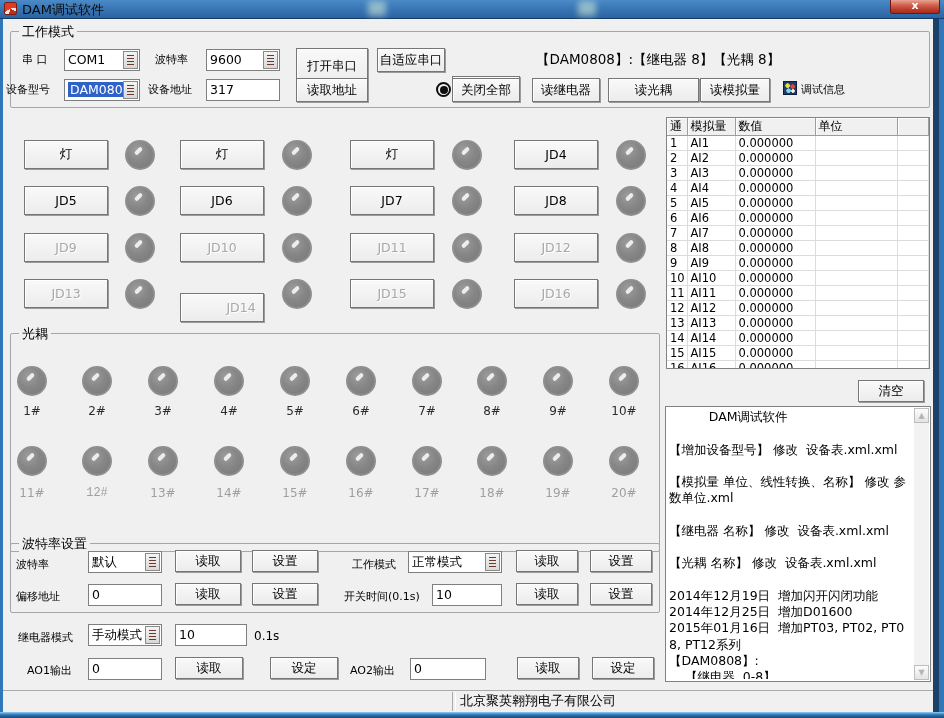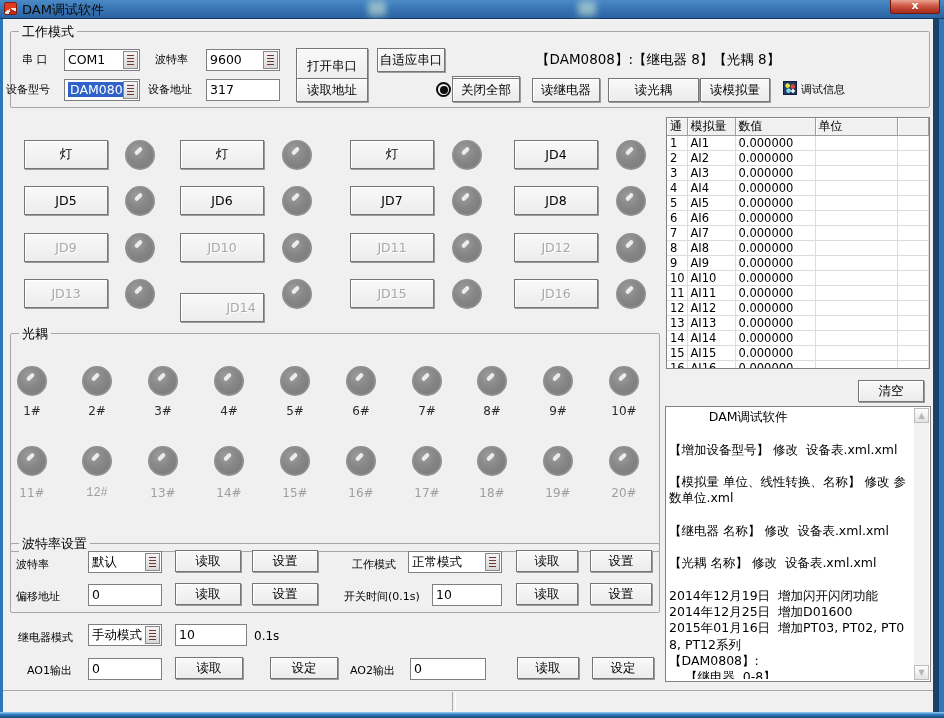--- a/index.html
+++ b/index.html
@@ -352,20 +352,21 @@
   <div class="btn" style="left:270px;top:657px;width:68px;height:22px;">设定</div>
 
   <span class="lbl" style="left:350px;top:663px;">AO2输出</span>
   <div class="field" style="left:410px;top:658px;width:76px;height:22px;">0</div>
   <div class="btn" style="left:517px;top:657px;width:62px;height:22px;">读取</div>
   <div class="btn" style="left:592px;top:657px;width:62px;height:22px;">设定</div>
 
   <div class="statusbar"></div>
   <div class="status-divider"></div>
   <div class="status-divider2"></div>
+  <span class="company">北京聚英翱翔电子有限公司</span>
 
 <div class="btn relay-btn" style="left: 24px; top: 140px;">灯</div>
     <span class="led" style="left: 125px; top: 140px;"></span>
     <div class="btn relay-btn" style="left: 180px; top: 140px;">灯</div>
     <span class="led" style="left: 282px; top: 140px;"></span>
     <div class="btn relay-btn" style="left: 350px; top: 140px;">灯</div>
     <span class="led" style="left: 452px; top: 140px;"></span>
     <div class="btn relay-btn" style="left: 514px; top: 140px;">JD4</div>
     <span class="led" style="left: 616px; top: 140px;"></span>
     <div class="btn relay-btn" style="left: 24px; top: 186px;">JD5</div>

